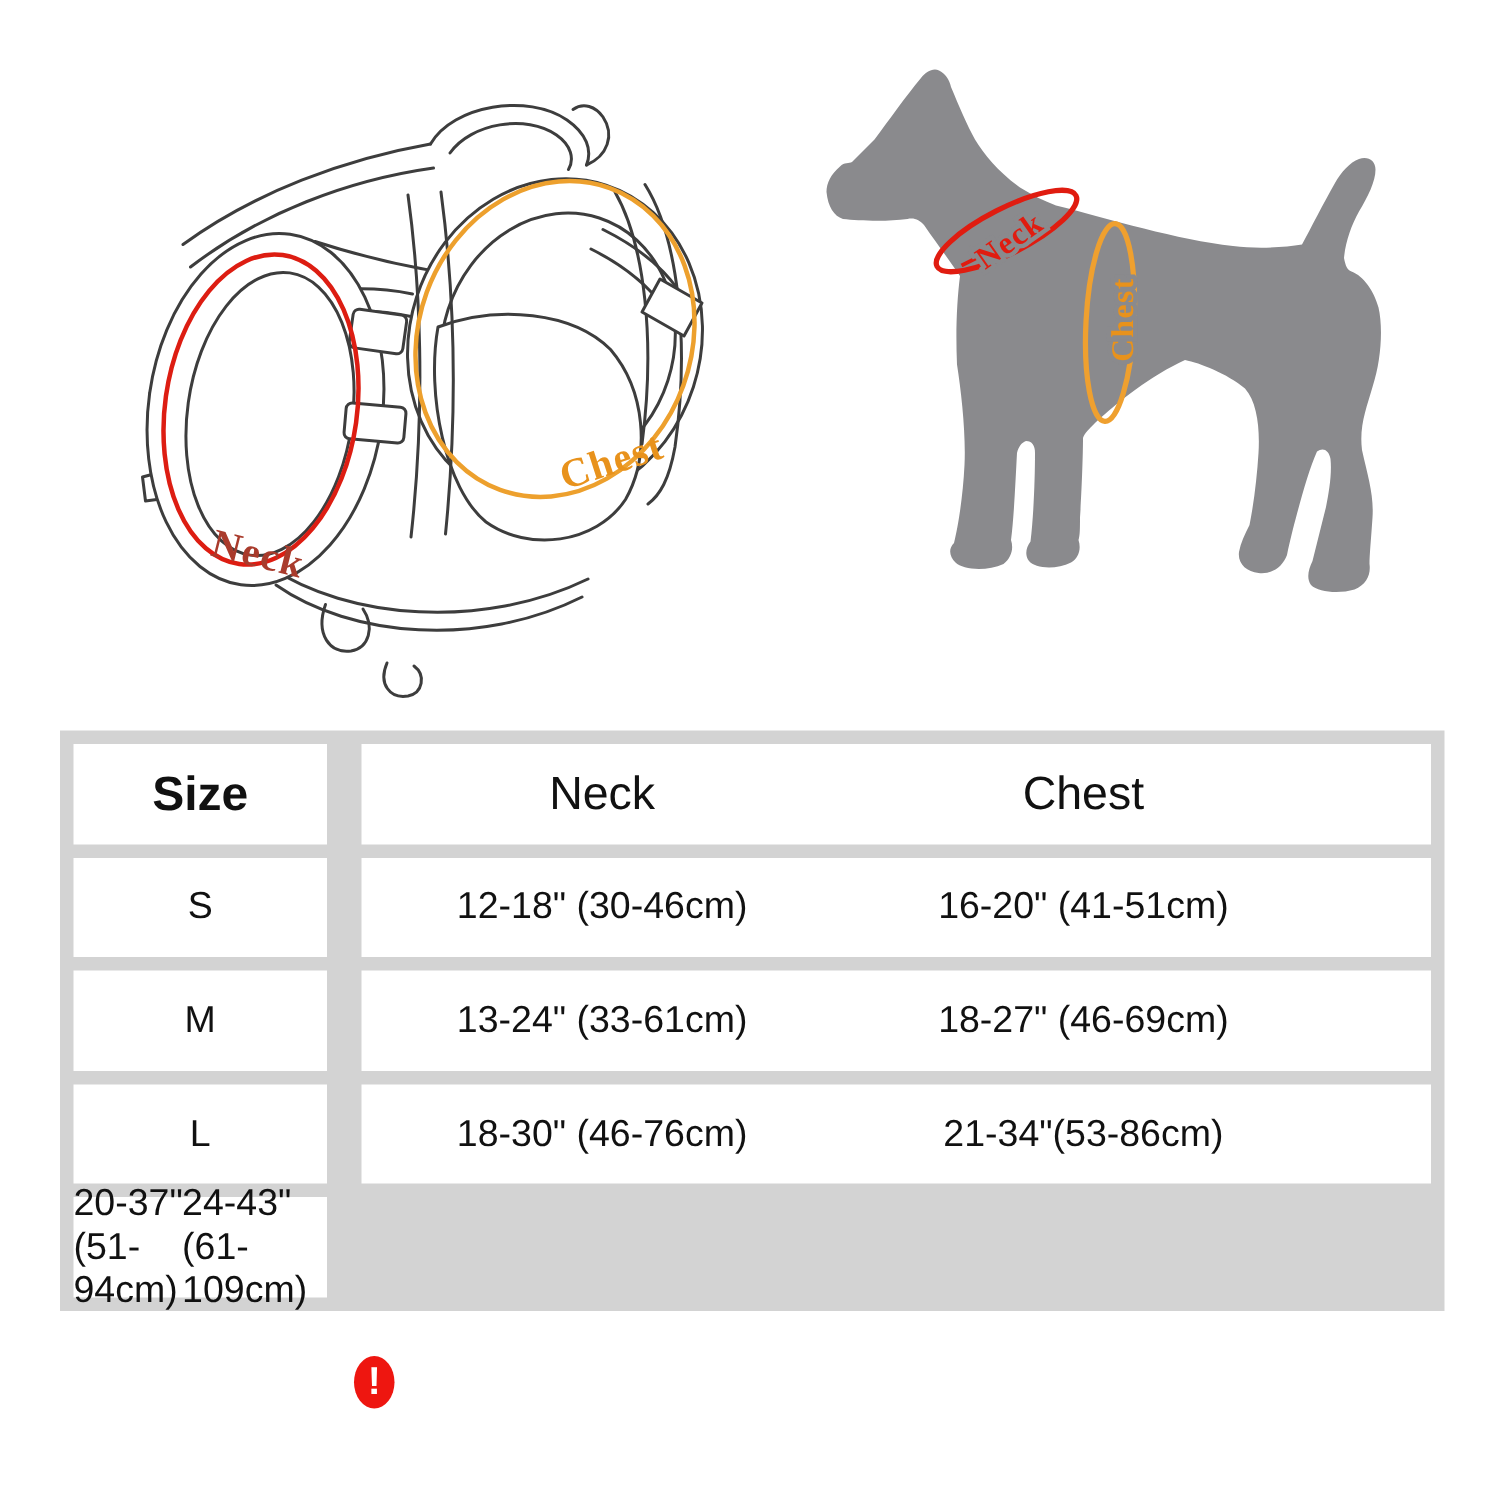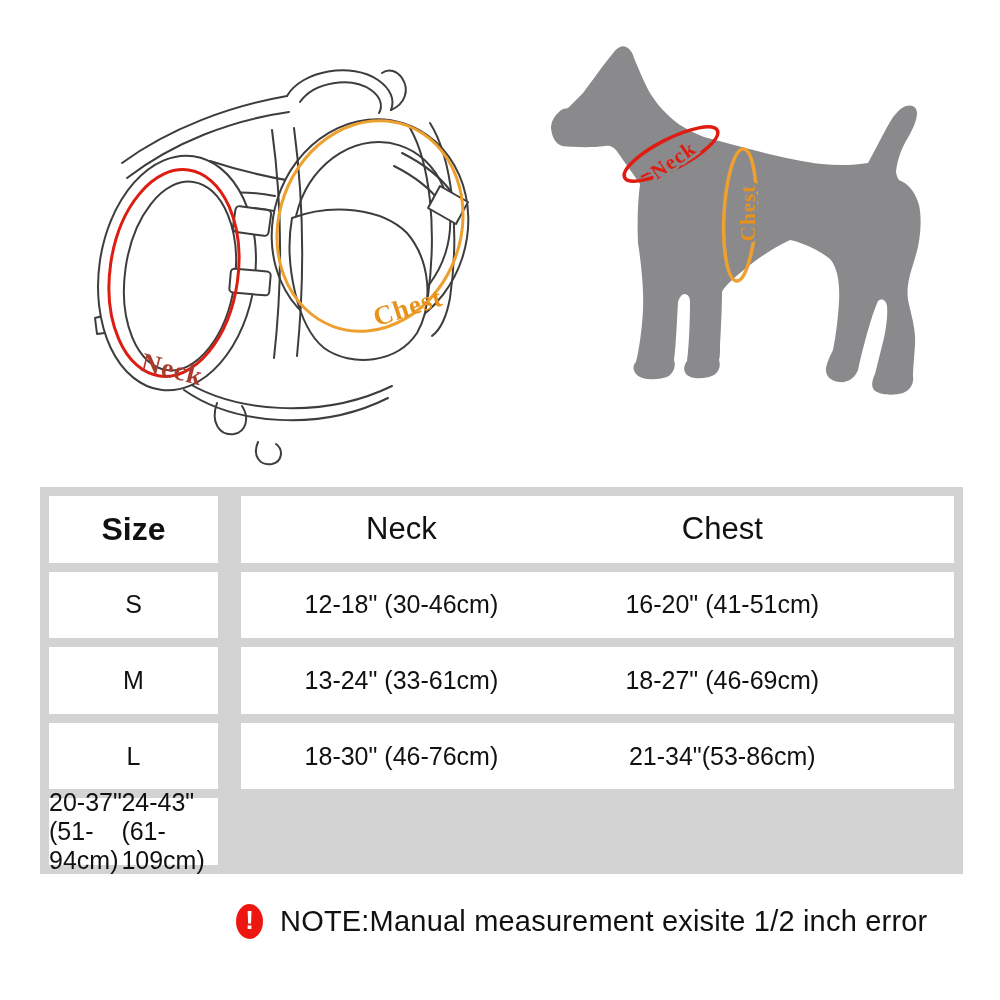--- a/index.html
+++ b/index.html
@@ -193,16 +193,15 @@
     <div class="cell wide-cell">
       <span class="neck-part data-text">20-37" (51-94cm)</span>
       <span class="chest-part data-text">24-43"(61-109cm)</span>
     </div>
   </div>
 
   <div id="note">
     <div id="note-icon">
       <span>!</span>
     </div>
-    <div id="note-text">NOTE:Manual measurement exisite 1/2 inch error</div>
   </div>
 
 </div>
 
 </body></html>

